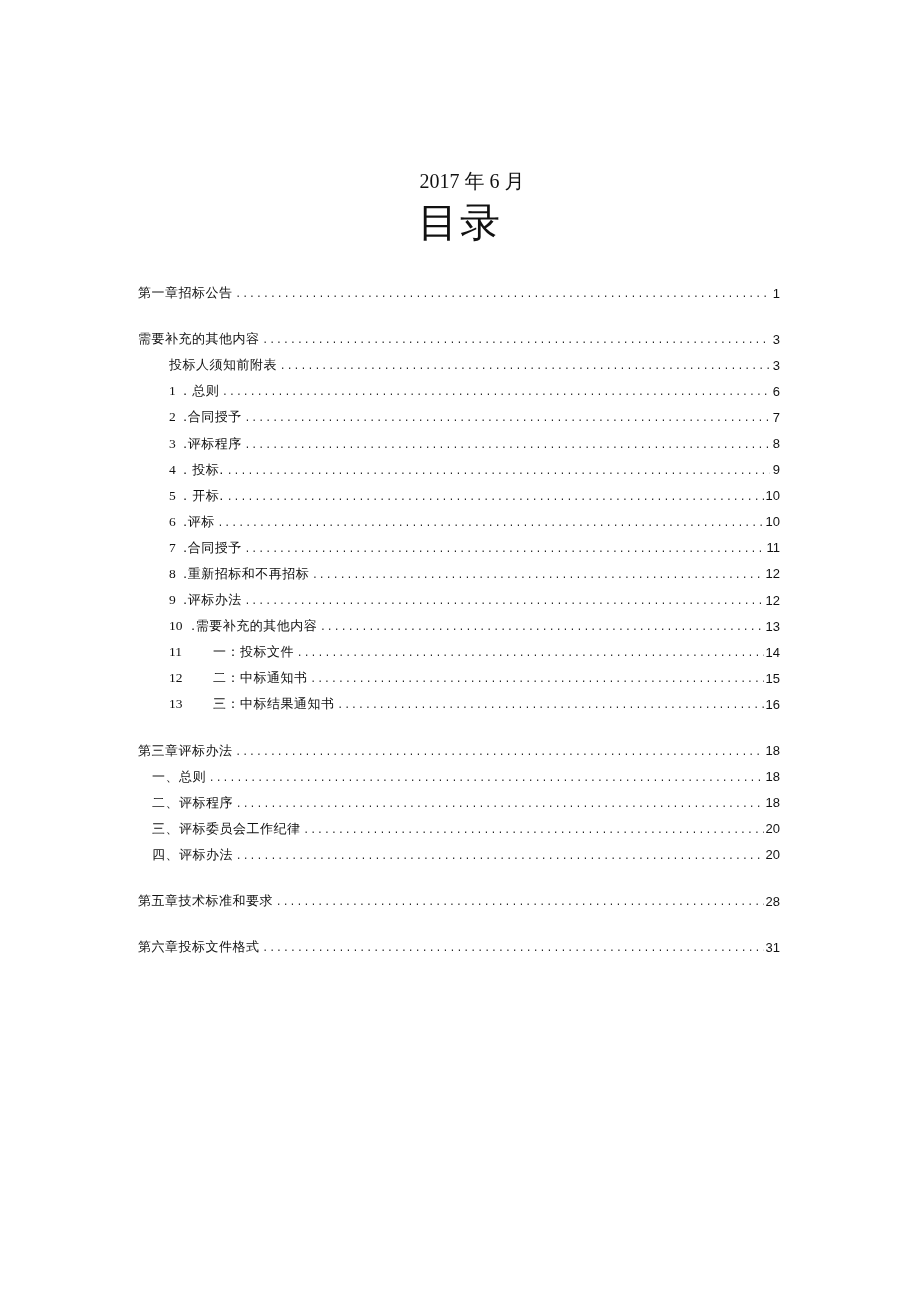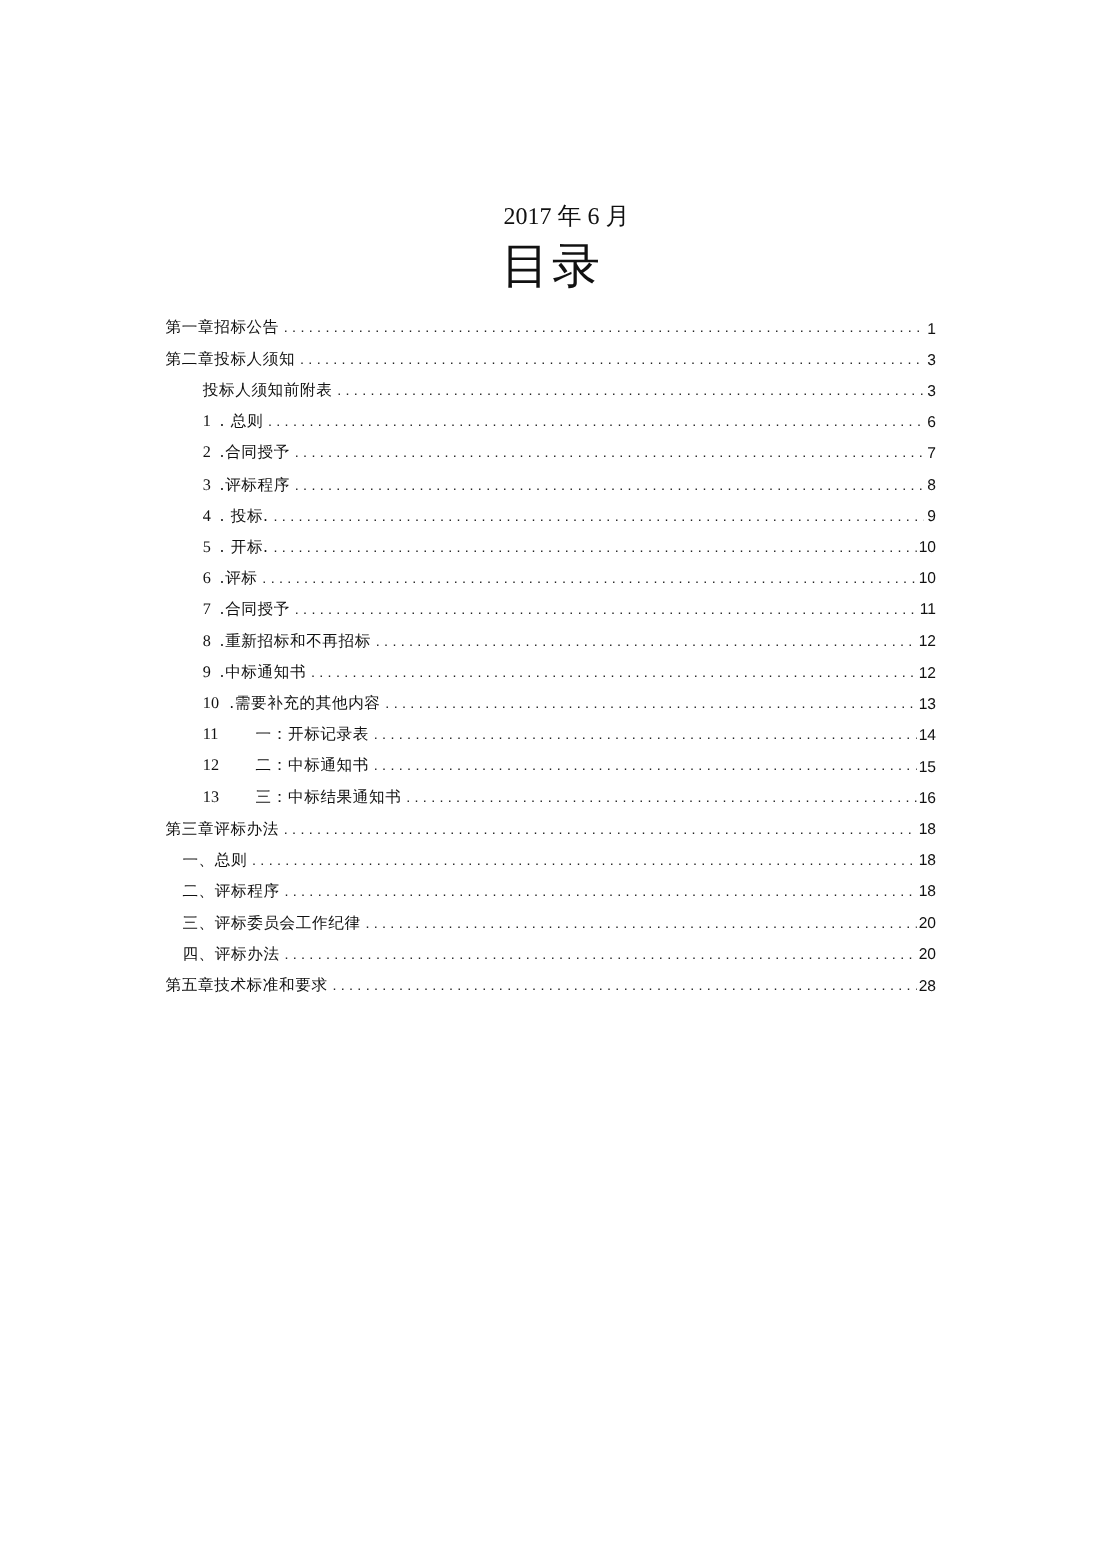--- a/index.html
+++ b/index.html
@@ -80,39 +80,39 @@
     }
     .toc-row .dots::before {
       content: "........................................................................................................................................................";
     }
     .toc-row .page-no {
       font-family: "Liberation Sans", sans-serif;
       font-size: 13px;
       min-width: 8px;
       text-align: right;
     }
-    .indent-0 { padding-left: 0; }
+    .indent-0 { padding-left: 0; margin-top: 20px; }
     .indent-sub { padding-left: 31px; align-items: center; }
     .indent-sec { padding-left: 14px; }
   </style>
 </head>
 <body>
 
 <div class="page">
   <div class="date-line">2017 年 6 月</div>
   <div class="toc-title">目录</div>
 
   <div class="toc" id="toc">
       <div class="toc-row indent-0">
         <span class="label">第一章招标公告</span>
         <span class="dots"></span>
         <span class="page-no">1</span>
       </div>
       <div class="toc-row indent-0">
-        <span class="label">第二章投标人须知</span>
+        <span class="label">需要补充的其他内容</span>
         <span class="dots"></span>
         <span class="page-no">3</span>
       </div>
       <div class="toc-row indent-sub">
         <span class="label">投标人须知前附表</span>
         <span class="dots"></span>
         <span class="page-no">3</span>
       </div>
       <div class="toc-row indent-sub">
         <span class="num" style="width: 14px;">1</span>
@@ -157,33 +157,33 @@
         <span class="page-no">11</span>
       </div>
       <div class="toc-row indent-sub">
         <span class="num" style="width: 14px;">8</span>
         <span class="label"> .重新招标和不再招标</span>
         <span class="dots"></span>
         <span class="page-no">12</span>
       </div>
       <div class="toc-row indent-sub">
         <span class="num" style="width: 14px;">9</span>
-        <span class="label"> .中标通知书</span>
+        <span class="label"> .评标办法</span>
         <span class="dots"></span>
         <span class="page-no">12</span>
       </div>
       <div class="toc-row indent-sub">
         <span class="num" style="width: 22px;">10</span>
         <span class="label"> .需要补充的其他内容</span>
         <span class="dots"></span>
         <span class="page-no">13</span>
       </div>
       <div class="toc-row indent-sub">
         <span class="num" style="width: 44px;">11</span>
-        <span class="label">一：开标记录表</span>
+        <span class="label">一：投标文件</span>
         <span class="dots"></span>
         <span class="page-no">14</span>
       </div>
       <div class="toc-row indent-sub">
         <span class="num" style="width: 44px;">12</span>
         <span class="label">二：中标通知书</span>
         <span class="dots"></span>
         <span class="page-no">15</span>
       </div>
       <div class="toc-row indent-sub">
@@ -214,15 +214,20 @@
       </div>
       <div class="toc-row indent-sec">
         <span class="label">四、评标办法</span>
         <span class="dots"></span>
         <span class="page-no">20</span>
       </div>
       <div class="toc-row indent-0">
         <span class="label">第五章技术标准和要求</span>
         <span class="dots"></span>
         <span class="page-no">28</span>
+      </div>
+      <div class="toc-row indent-0">
+        <span class="label">第六章投标文件格式</span>
+        <span class="dots"></span>
+        <span class="page-no">31</span>
       </div>
     </div>
 </div>
 
 </body></html>

